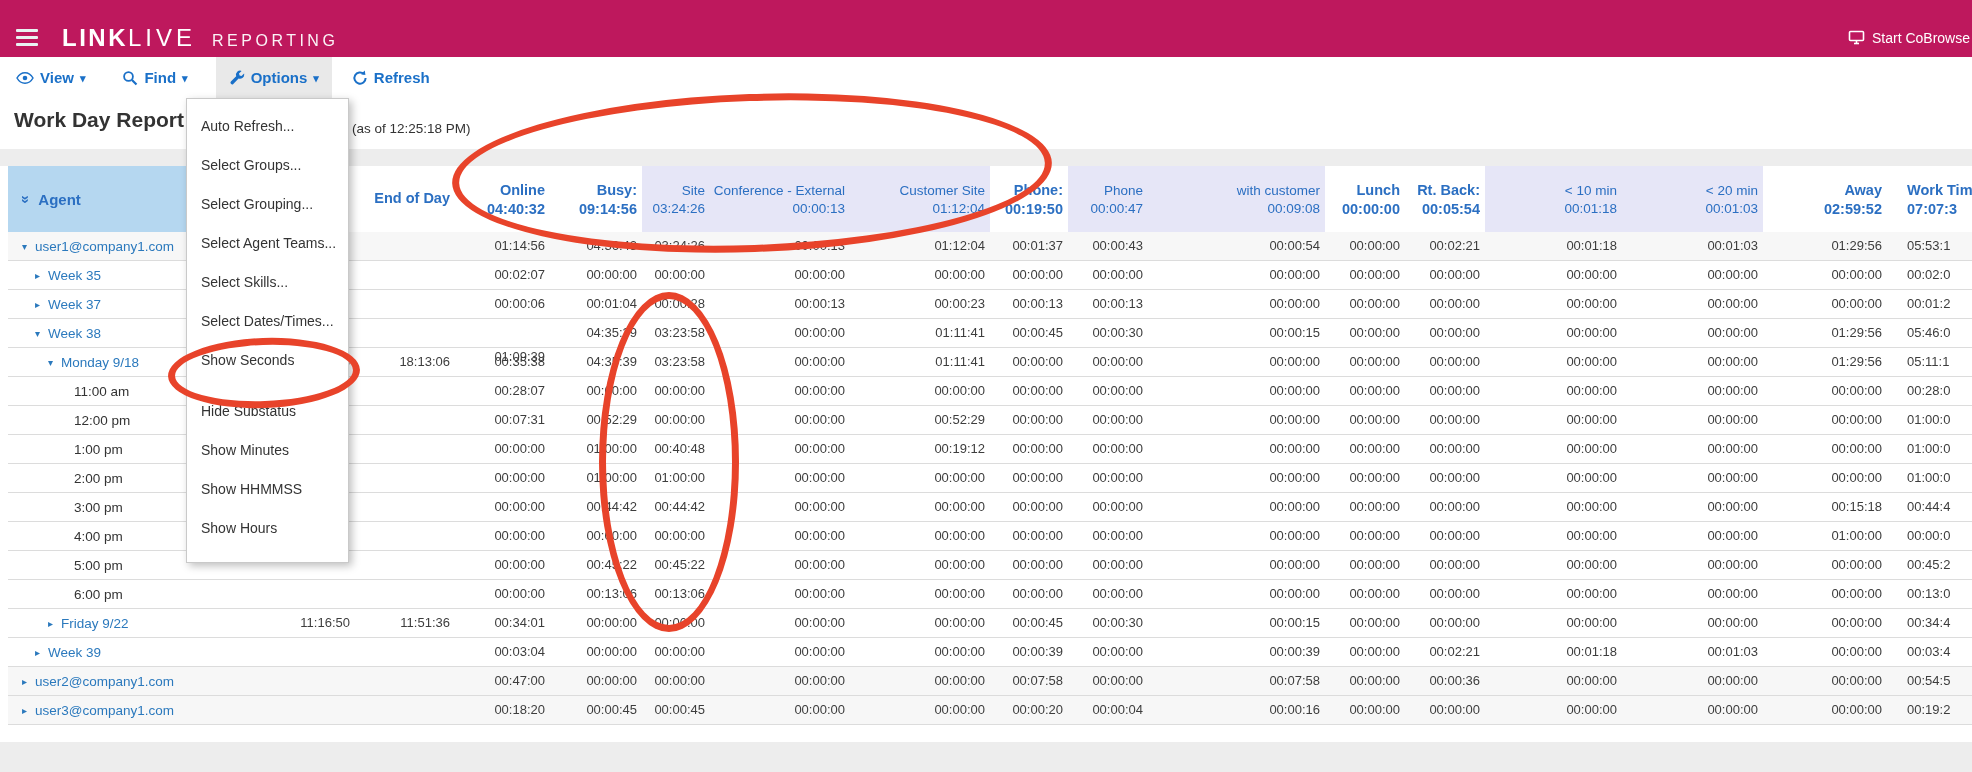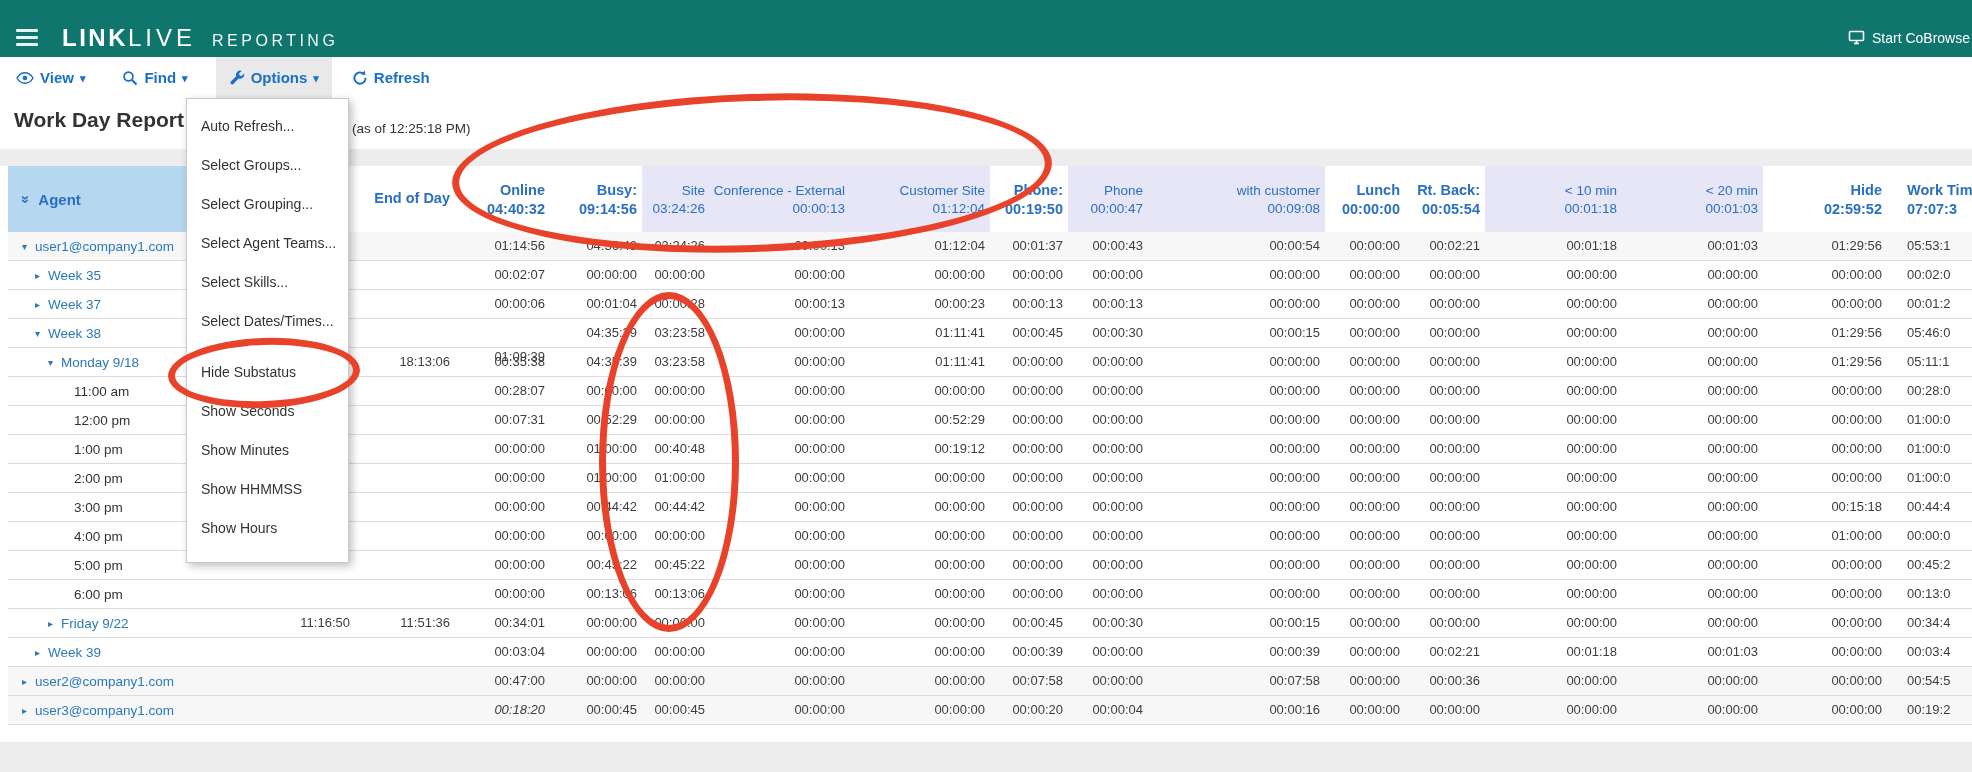--- a/index.html
+++ b/index.html
@@ -3,21 +3,21 @@
 <meta charset="utf-8">
 <style>
   html,body{margin:0;padding:0;}
   body{
     width:1972px;height:772px;overflow:hidden;position:relative;
     background:#ffffff;
     font-family:"Liberation Sans", sans-serif;
     -webkit-font-smoothing:antialiased;
   }
   
-  .topbar{position:absolute;top:0;left:0;width:100%;height:75px;background:#0f766e;
+  .topbar{position:absolute;top:0;left:0;width:100%;height:75px;background:#be185d;
     display:flex;align-items:center;color:#fff;z-index:10;}
   .hamburger{margin-left:16px;width:22px;display:flex;flex-direction:column;gap:4px;cursor:pointer;}
   .hamburger i{display:block;height:3px;background:#e8f2f2;border-radius:1px;}
   .brand{margin-left:24px;display:flex;align-items:baseline;white-space:nowrap;}
   .brand .b1{font-size:24px;font-weight:bold;letter-spacing:2.5px;}
   .brand .b2{font-size:24px;font-weight:200;letter-spacing:4px;}
   .brand .b3{font-size:16px;font-weight:300;letter-spacing:3.5px;margin-left:16px;opacity:.95;}
   .cobrowse{margin-left:auto;margin-right:2px;display:flex;align-items:center;gap:7px;
     font-size:14px;cursor:pointer;white-space:nowrap;}
   
@@ -187,21 +187,21 @@
     </div>
     <div class="hcell lav" style="width: 137px;">
       <span>&lt; 10 min</span>
       <span>00:01:18</span>
     </div>
     <div class="hcell lav" style="width: 141px;">
       <span>&lt; 20 min</span>
       <span>00:01:03</span>
     </div>
     <div class="hcell hb" style="width: 124px;">
-      <span>Hide</span>
+      <span>Away</span>
       <span>02:59:52</span>
     </div>
     <div class="hcell hb clip" style="width: 165px;">
       <span>Work Tim</span>
       <span>07:07:3</span>
     </div>
   </div>
 <div class="tbody" id="tbody">
     <div class="trow urow">
       <div class="acell lvl0">
@@ -555,21 +555,21 @@
       <div class="cell" style="width: 124px;">00:00:00</div>
       <div class="cell clip" style="width: 165px;">00:54:5</div>
     </div>
     <div class="trow urow">
       <div class="acell lvl0">
         <span class="arrow">▸</span>
         <span>user3@company1.com</span>
       </div>
       <div class="cell" style="width: 102px;"></div>
       <div class="cell" style="width: 100px;"></div>
-      <div class="cell" style="width: 95px; font-style: italic;">00:18:20</div>
+      <div class="cell" style="width: 95px;">00:18:20</div>
       <div class="cell" style="width: 92px;">00:00:45</div>
       <div class="cell" style="width: 68px;">00:00:45</div>
       <div class="cell" style="width: 140px;">00:00:00</div>
       <div class="cell" style="width: 140px;">00:00:00</div>
       <div class="cell" style="width: 78px;">00:00:20</div>
       <div class="cell" style="width: 80px;">00:00:04</div>
       <div class="cell" style="width: 177px;">00:00:16</div>
       <div class="cell" style="width: 80px;">00:00:00</div>
       <div class="cell" style="width: 80px;">00:00:00</div>
       <div class="cell" style="width: 137px;">00:00:00</div>
@@ -580,22 +580,22 @@
   </div>
 <div class="footband"></div>
 
 <div class="menu" id="menu">
     <div class="mitem">Auto Refresh...</div>
     <div class="mitem">Select Groups...</div>
     <div class="mitem">Select Grouping...</div>
     <div class="mitem">Select Agent Teams...</div>
     <div class="mitem">Select Skills...</div>
     <div class="mitem">Select Dates/Times...</div>
+    <div class="mitem">Show Seconds</div>
     <div class="mitem sep">Hide Substatus</div>
-    <div class="mitem">Show Seconds</div>
     <div class="mitem">Show Minutes</div>
     <div class="mitem">Show HHMMSS</div>
     <div class="mitem">Show Hours</div>
   </div>
 
 <div class="ellipse" id="ell-header"></div>
 <div class="ellipse" id="ell-menu"></div>
 <div class="ellipse" id="ell-column"></div>
 
 </body></html>

